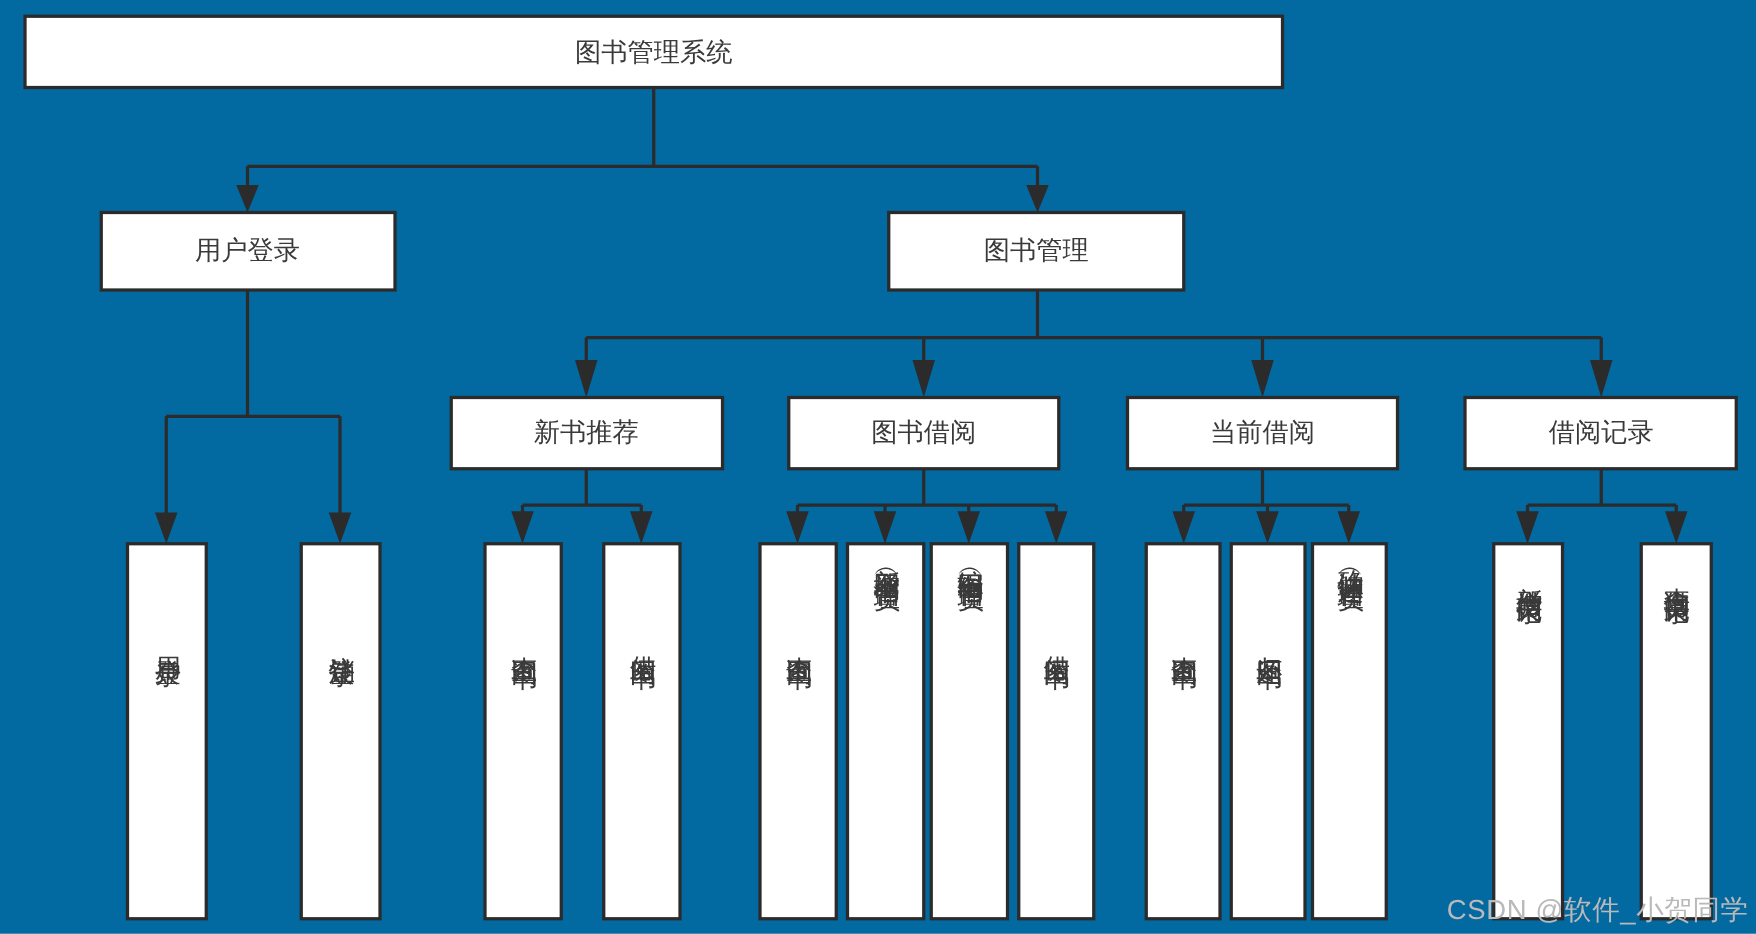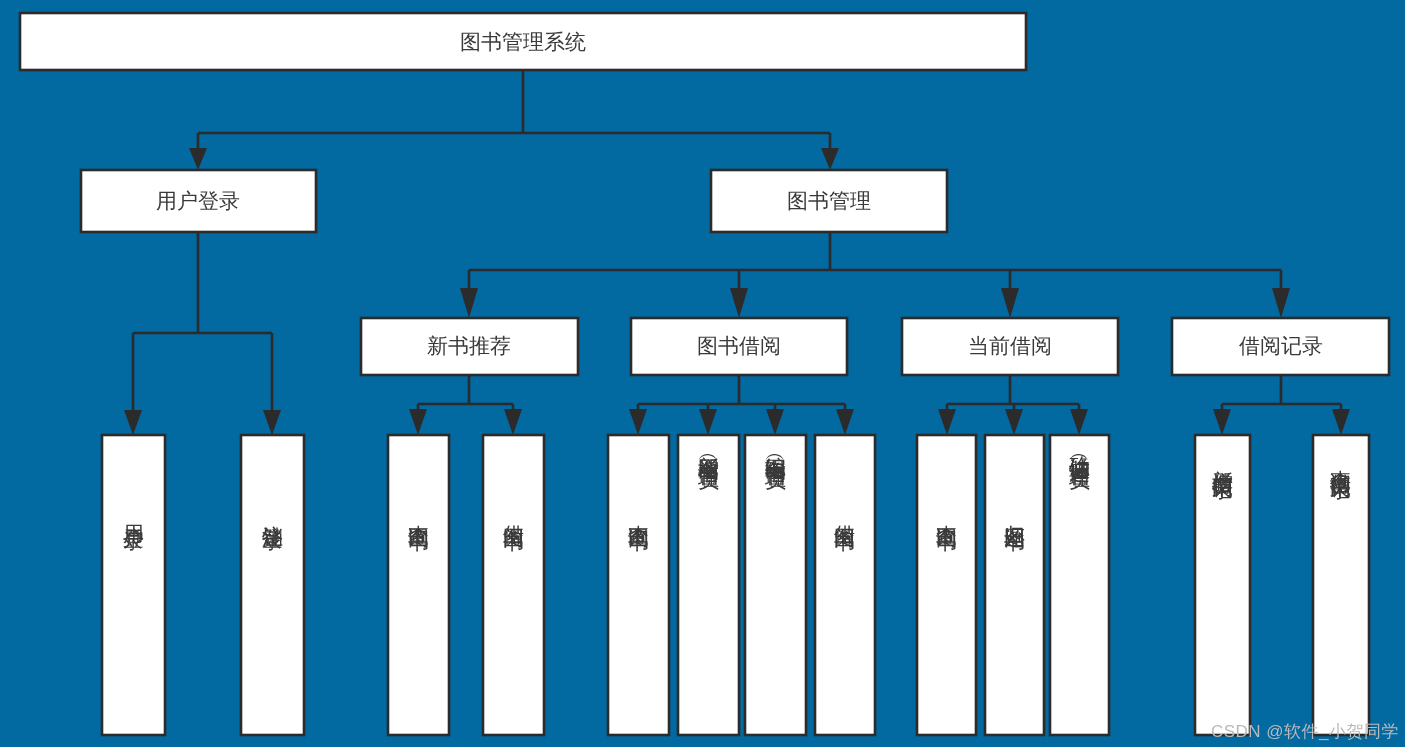--- a/index.html
+++ b/index.html
@@ -59,21 +59,21 @@
     glyph-orientation-vertical: 0;
     text-anchor: middle;
     letter-spacing: 2px;
     white-space: pre;
   }
   .watermark-text {
     position: absolute;
     right: 6px;
     bottom: 4px;
     font-family: "Liberation Sans", "DejaVu Sans", sans-serif;
-    font-size: 17px;
+    font-size: 22px;
     color: #b9b9b9;
     letter-spacing: 0.5px;
     user-select: none;
     white-space: nowrap;
     text-align: right;
   }
 </style>
 </head>
 <body>
 

